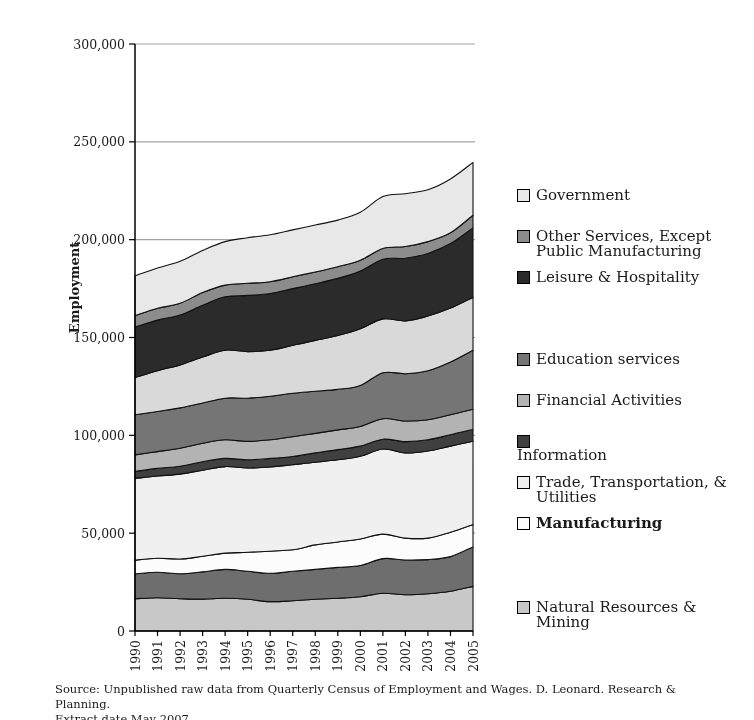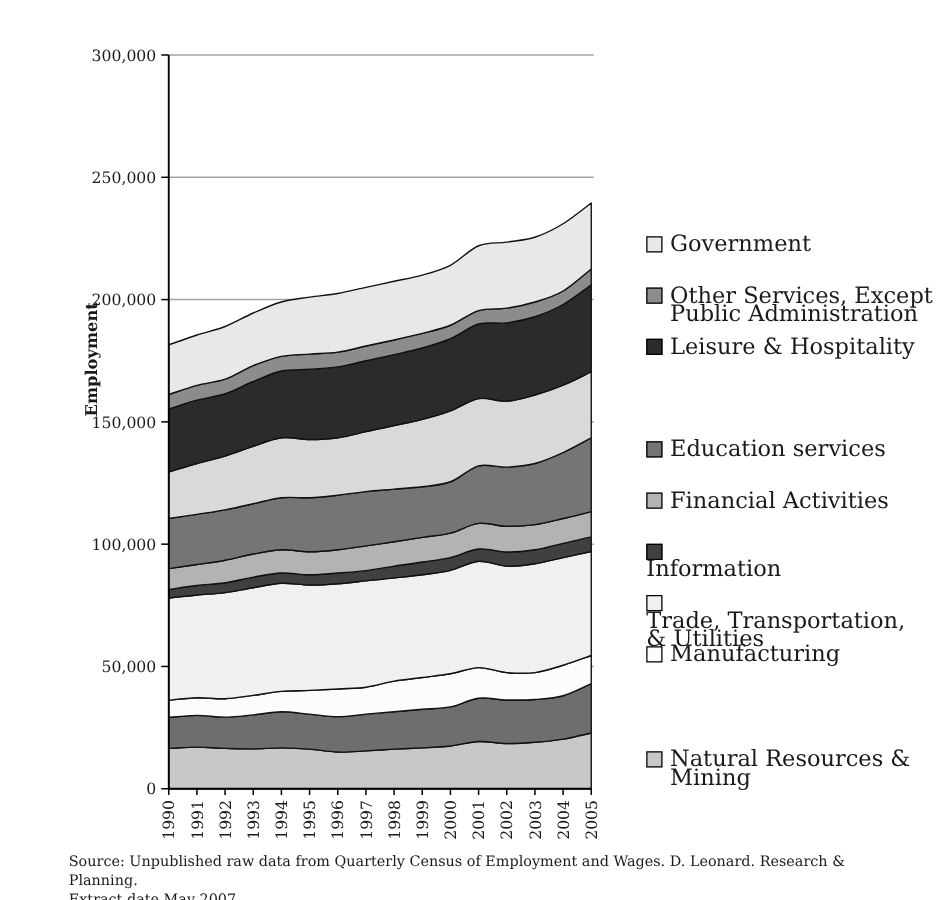--- a/index.html
+++ b/index.html
@@ -4,21 +4,21 @@
 <style>
   html,body{margin:0;padding:0;background:#fff;}
   #page{
     position:relative;width:754px;height:720px;background:#ffffff;overflow:hidden;
     font-family:"DejaVu Serif","Liberation Serif",serif;color:#1a1a1a;
   }
   #chart-svg{position:absolute;left:0;top:0;}
   #legend{position:absolute;left:517px;top:0;width:232px;height:720px;}
   .legend-item{
     position:absolute;left:0;display:flex;align-items:flex-start;
-    font-size:18px;line-height:15px;color:#1a1a1a;
+    font-size:15px;line-height:15px;color:#1a1a1a;
   }
   .legend-swatch{
     flex:0 0 auto;width:11px;height:11px;border:1px solid #000;margin:1px 6px 0 0;
   }
   .legend-label{display:block;width:212px;}
   #source-note{
     position:absolute;left:55px;top:682px;width:660px;
     font-size:11.5px;line-height:15px;color:#1a1a1a;
   }
   .yaxis-title{
@@ -99,43 +99,43 @@
       <text transform="translate(477.5,640) rotate(-90)" text-anchor="end" font-size="12.5px" font-family="DejaVu Serif, Liberation Serif, serif" fill="#1a1a1a">2005</text>
     </svg>
   <div class="yaxis-title">Employment</div>
   <div id="legend">
       <div class="legend-item" style="top: 188px;">
         <span class="legend-swatch" style="background: rgb(232, 232, 232);"></span>
         <span class="legend-label">Government</span>
       </div>
       <div class="legend-item" style="top: 229px;">
         <span class="legend-swatch" style="background: rgb(140, 140, 140);"></span>
-        <span class="legend-label">Other Services, Except Public Administration</span>
+        <span class="legend-label">Other Services, Except Public Manufacturing</span>
       </div>
       <div class="legend-item" style="top: 270px;">
         <span class="legend-swatch" style="background: rgb(43, 43, 43);"></span>
         <span class="legend-label">Leisure &amp; Hospitality</span>
       </div>
       <div class="legend-item" style="top: 352px; justify-content: space-between;">
         <span class="legend-swatch" style="background: rgb(117, 117, 117);"></span>
         <span class="legend-label">Education services</span>
       </div>
       <div class="legend-item" style="top: 393px;">
         <span class="legend-swatch" style="background: rgb(179, 179, 179);"></span>
         <span class="legend-label">Financial Activities</span>
       </div>
       <div class="legend-item" style="top: 434px; flex-direction: column;">
         <span class="legend-swatch" style="background: rgb(64, 64, 64);"></span>
         <span class="legend-label">Information</span>
       </div>
-      <div class="legend-item" style="top: 475px; flex-direction: column;">
+      <div class="legend-item" style="top: 475px;">
         <span class="legend-swatch" style="background: rgb(240, 240, 240);"></span>
         <span class="legend-label">Trade, Transportation, &amp; Utilities</span>
       </div>
-      <div class="legend-item" style="top: 516px;">
+      <div class="legend-item" style="top: 516px; font-weight: bold;">
         <span class="legend-swatch" style="background: rgb(252, 252, 252);"></span>
         <span class="legend-label">Manufacturing</span>
       </div>
       <div class="legend-item" style="top: 600px;">
         <span class="legend-swatch" style="background: rgb(200, 200, 200);"></span>
         <span class="legend-label">Natural Resources &amp; Mining</span>
       </div>
     </div>
   <div id="source-note">
     <div>Source: Unpublished raw data from Quarterly Census of Employment and Wages. D. Leonard. Research &amp; Planning.</div>

